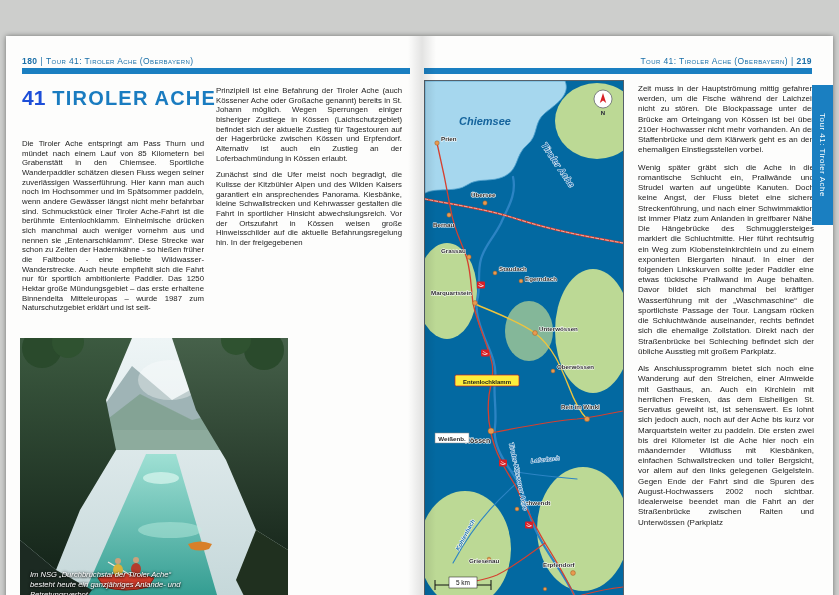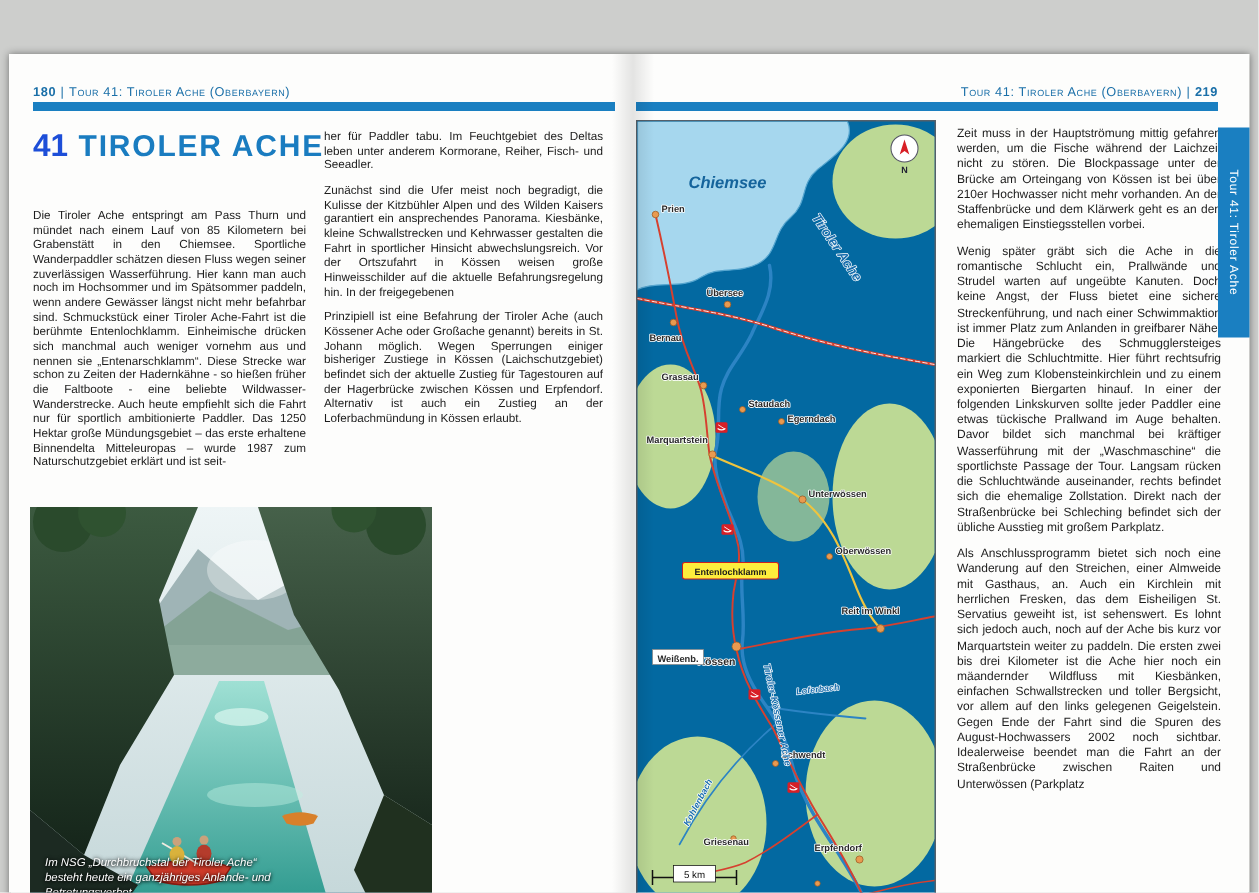--- a/index.html
+++ b/index.html
@@ -92,23 +92,22 @@
 
     <div class="tour-heading">
       <span class="tour-number">41</span><span class="tour-title">TIROLER ACHE</span>
     </div>
 
     <div class="body-col col1">
       <p>Die Tiroler Ache entspringt am Pass Thurn und mündet nach einem Lauf von 85 Kilometern bei Grabenstätt in den Chiemsee. Sportliche Wanderpaddler schätzen diesen Fluss wegen seiner zuverlässigen Wasserführung. Hier kann man auch noch im Hochsommer und im Spätsommer paddeln, wenn andere Gewässer längst nicht mehr befahrbar sind. Schmuckstück einer Tiroler Ache-Fahrt ist die berühmte Entenlochklamm. Einheimische drücken sich manchmal auch weniger vornehm aus und nennen sie „Entenarschklamm“. Diese Strecke war schon zu Zeiten der Hadernkähne - so hießen früher die Faltboote - eine beliebte Wildwasser-Wanderstrecke. Auch heute empfiehlt sich die Fahrt nur für sportlich ambitionierte Paddler. Das 1250 Hektar große Mündungsgebiet – das erste erhaltene Binnendelta Mitteleuropas – wurde 1987 zum Naturschutzgebiet erklärt und ist seit-</p>
     </div>
 
     <div class="body-col col2">
-      <p>her für Paddler tabu. Im Feuchtgebiet des Deltas leben unter anderem Kormorane, Reiher, Fisch- und Seeadler.</p>
+      <p>Prinzipiell ist eine Befahrung der Tiroler Ache (auch Kössener Ache oder Großache genannt) bereits in St. Johann möglich. Wegen Sperrungen einiger bisheriger Zustiege in Kössen (Laichschutzgebiet) befindet sich der aktuelle Zustieg für Tagestouren auf der Hagerbrücke zwischen Kössen und Erpfendorf. Alternativ ist auch ein Zustieg an der Loferbachmündung in Kössen erlaubt.</p>
       <p>Zunächst sind die Ufer meist noch begradigt, die Kulisse der Kitzbühler Alpen und des Wilden Kaisers garantiert ein ansprechendes Panorama. Kiesbänke, kleine Schwallstrecken und Kehrwasser gestalten die Fahrt in sportlicher Hinsicht abwechslungsreich. Vor der Ortszufahrt in Kössen weisen große Hinweisschilder auf die aktuelle Befahrungsregelung hin. In der freigegebenen</p>
-      <p>Prinzipiell ist eine Befahrung der Tiroler Ache (auch Kössener Ache oder Großache genannt) bereits in St. Johann möglich. Wegen Sperrungen einiger bisheriger Zustiege in Kössen (Laichschutzgebiet) befindet sich der aktuelle Zustieg für Tagestouren auf der Hagerbrücke zwischen Kössen und Erpfendorf. Alternativ ist auch ein Zustieg an der Loferbachmündung in Kössen erlaubt.</p>
     </div>
 
     <div class="photo">
       <svg viewBox="0 0 268 274" width="268" height="274">
         <defs>
           <linearGradient id="sky" x1="0" y1="0" x2="0" y2="1">
             <stop offset="0" stop-color="#eef5f6"></stop>
               <stop offset="1" stop-color="#c3d6d8"></stop>
           </linearGradient>
           <linearGradient id="water" x1="0" y1="0" x2="0" y2="1">

